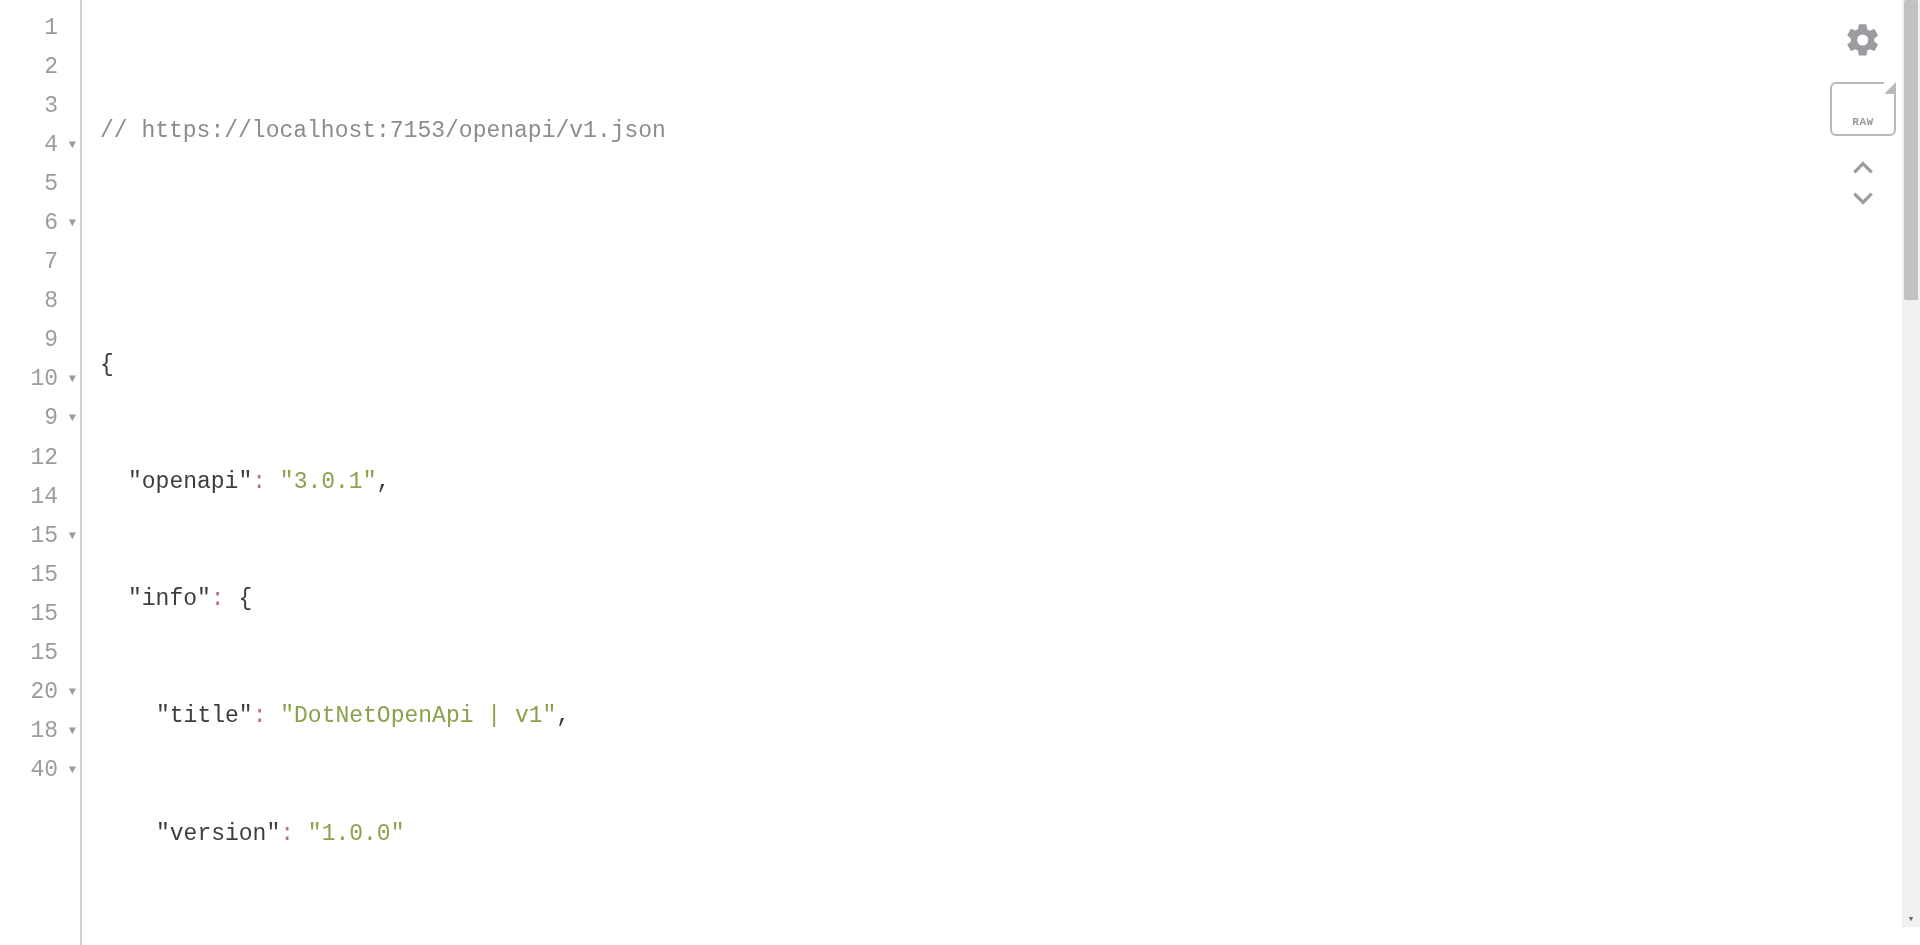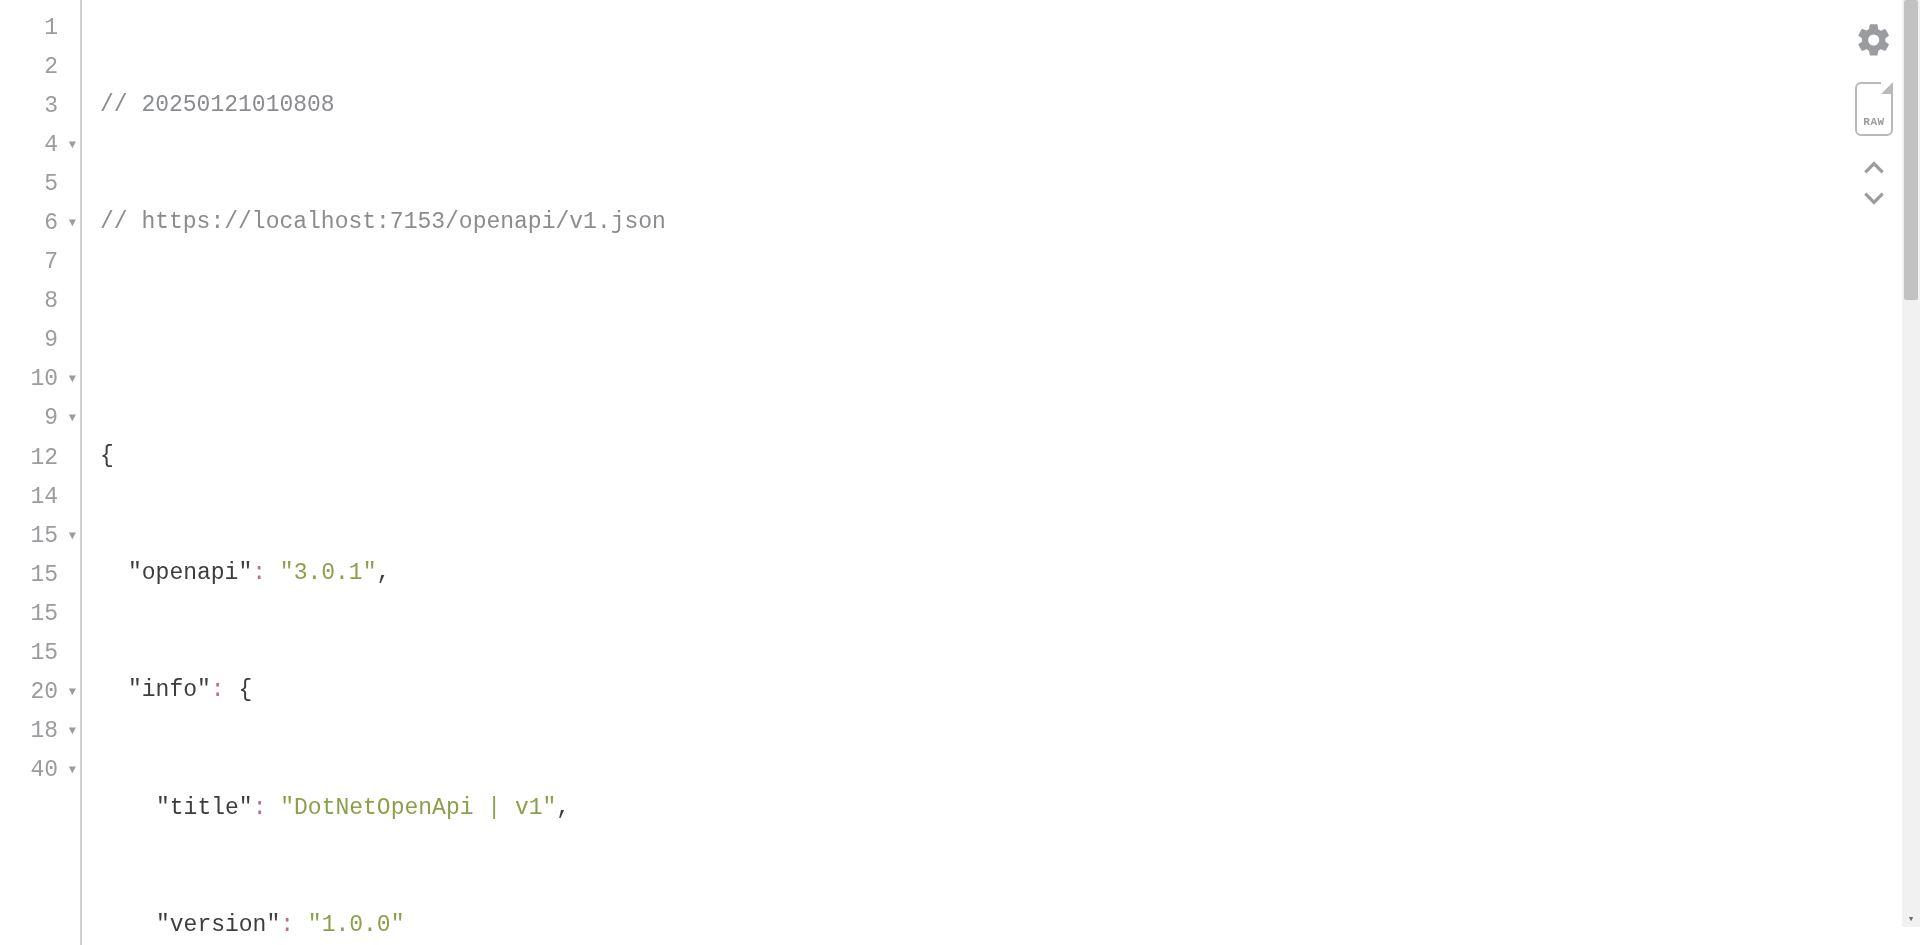--- a/index.html
+++ b/index.html
@@ -76,21 +76,21 @@
   .toolbar .btn {
     width: 44px;
     height: 44px;
     display: flex;
     align-items: center;
     justify-content: center;
     cursor: pointer;
     color: #9a9c9f;
   }
   .toolbar .btn-raw {
-    width: 38px;
+    width: 66px;
     height: 54px;
     border: 2px solid #b8b9bb;
     border-radius: 6px;
     position: relative;
   }
   .toolbar .btn-raw::before {
     content: "";
     position: absolute;
     top: -2px; right: -2px;
     width: 12px; height: 12px;
@@ -212,21 +212,20 @@
         <span class="fold-caret">▼</span>
       </div>
       <div class="gutter-line">
         <span class="line-number">40</span>
         <span class="fold-caret">▼</span>
       </div>
     </div>
 
   <div class="code">
 
-    <div class="code-line"><span class="tok-comment">// 20250121010808</span></div>
 
     <div class="code-line"><span class="tok-comment">// https://localhost:7153/openapi/v1.json</span></div>
 
     <div class="code-line"></div>
 
     <div class="code-line"><span class="tok-punct">{</span></div>
 
     <div class="code-line i1"><span class="tok-key">"openapi"</span><span class="tok-colon">:</span><span class="tok-punct"> </span><span class="tok-string">"3.0.1"</span><span class="tok-punct">,</span></div>
 
     <div class="code-line i1"><span class="tok-key">"info"</span><span class="tok-colon">:</span><span class="tok-punct"> </span><span class="tok-punct">{</span></div>

